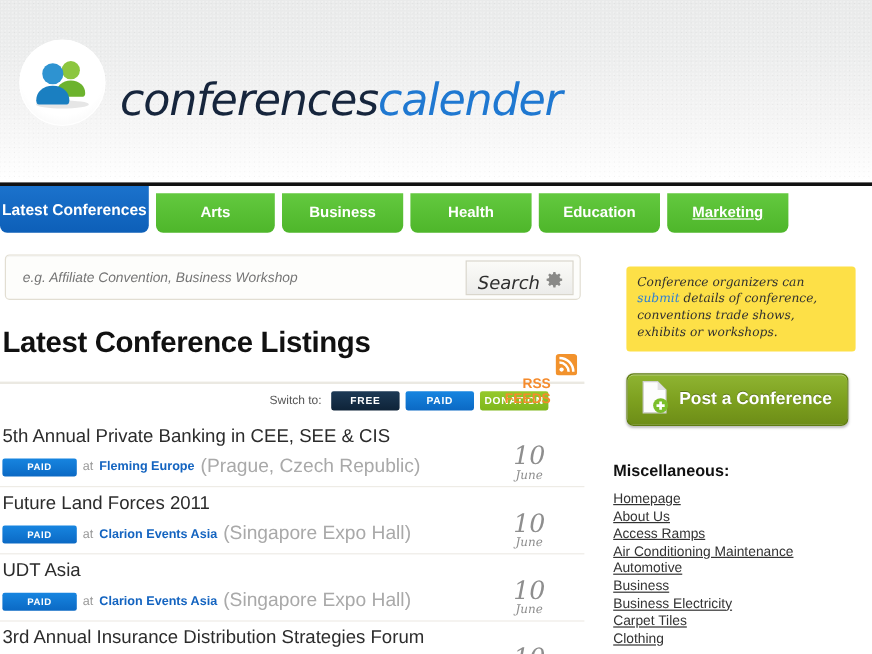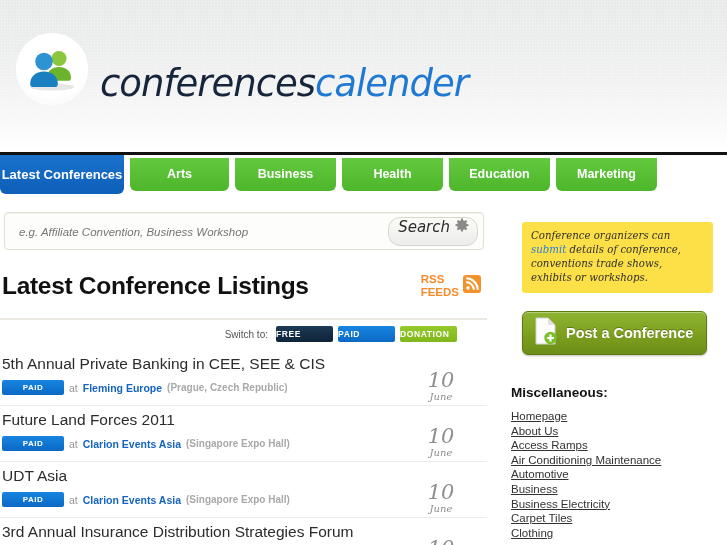--- a/index.html
+++ b/index.html
@@ -33,21 +33,21 @@
   }
   .logo-badge svg{display:block;}
   .logo-text{margin-left:12px;font-size:37px;letter-spacing:-1px;font-style:italic;
     font-family:"DejaVu Sans",sans-serif;white-space:nowrap;line-height:1;margin-top:28px;}
   .logo-text .t1{color:#16253c;font-weight:400;}
   .logo-text .t2{color:#1f78d1;font-weight:400;}
 
   
   .navbar{position:absolute;left:0;top:152px;width:727px;height:42px;background:#fff;}
   .navbar .topline{position:absolute;left:0;top:0;width:727px;height:3px;background:#111;}
-  .tabs{position:absolute;left:0;top:3px;display:flex;gap:6px;align-items:center;}
+  .tabs{position:absolute;left:0;top:3px;display:flex;gap:6px;align-items:flex-end;}
   .tab{
     height:33px;line-height:33px;color:#fff;font-size:12.5px;font-weight:bold;
     text-align:center;border-radius:0 0 6px 6px;white-space:nowrap;
     background:#4cb72c;cursor:pointer;
   }
   .tab.green{background:linear-gradient(180deg,#63c93f 0%,#4eb62a 100%);}
   .tab.active{
     background:linear-gradient(180deg,#1b72cc 0%,#0d5fb8 100%);
     height:39px;line-height:39px;font-size:13px;
   }
@@ -63,55 +63,55 @@
     background:#fdfdfb;border:1px solid #e2ded2;border-radius:4px;
     box-shadow:0 1px 0 rgba(0,0,0,.04) inset;
   }
   .search-input{
     position:absolute;left:12px;top:0;width:370px;height:36px;border:0;outline:0;
     background:transparent;font-size:11.5px;font-style:italic;color:#9b9b93;
     font-family:"Liberation Sans",sans-serif;
   }
   .search-btn{
     position:absolute;right:5px;top:4px;height:27px;padding:0 8px 0 9px;
-    display:flex;align-items:flex-start;gap:5px;
+    display:flex;align-items:flex-end;gap:5px;
     background:linear-gradient(180deg,#fbfbf8 0%,#ececea 100%);
-    border:1px solid #d9d6cc;border-radius:12px;cursor:pointer;
+    border:1px solid #d9d6cc;border-radius:0;cursor:pointer;
   }
   .search-btn .lbl{font-size:15px;font-style:italic;color:#2d2d2d;font-family:"DejaVu Sans",sans-serif;}
 
   
   .title-row{position:relative;margin:22px 0 0 2px;height:44px;}
   .page-title{font-size:24.5px;font-weight:bold;color:#111;letter-spacing:-.3px;
     position:absolute;left:0;top:0;}
   .rss{position:absolute;right:6px;top:1px;display:flex;align-items:center;gap:4px;cursor:pointer;}
-  .rss .txt{font-size:11.5px;color:#f58b2c;font-weight:bold;line-height:13px;text-align:left;}
+  .rss .txt{font-size:11.5px;color:#f58b2c;font-weight:bold;line-height:13px;text-align:right;margin-top:41px;}
   .rule{margin:2px 0 0 0;width:487px;height:2px;background:#ebe9e2;}
 
   
   .switch-row{display:flex;align-items:center;justify-content:flex-end;gap:5px;
     margin:6px 30px 0 0;width:457px;}
   .switch-lbl{font-size:10px;color:#555;margin-right:3px;}
   .sbadge{font-size:8.5px;font-weight:bold;color:#fff;letter-spacing:.6px;
-    padding:3px 0 3px 0;width:57px;text-align:left;border-radius:2px;cursor:pointer;}
+    padding:3px 0 3px 0;width:57px;text-align:center;border-radius:2px;cursor:pointer;}
   .sbadge.free{background:linear-gradient(180deg,#1d3a56 0%,#0e2338 100%);}
   .sbadge.paid{background:linear-gradient(180deg,#1785e0 0%,#0b69c4 100%);}
   .sbadge.donation{background:linear-gradient(180deg,#95c92c 0%,#7fb71c 100%);}
 
   
   .listings{margin-top:8px;width:487px;}
   .listing{position:relative;height:55px;border-bottom:1px solid #eeece6;}
   .l-title{position:absolute;left:2px;top:5px;font-size:15.5px;color:#2c2c2c;white-space:nowrap;}
   .l-meta{position:absolute;left:2px;top:30px;display:flex;align-items:center;gap:5px;white-space:nowrap;}
   .pbadge{font-size:8px;font-weight:bold;color:#fff;letter-spacing:.5px;text-align:center;
     width:62px;padding:3px 0;border-radius:2px;
     background:linear-gradient(180deg,#1785e0 0%,#0b69c4 100%);cursor:pointer;}
   .at{font-size:10.5px;color:#9a9a9a;}
   .org{font-size:10.5px;color:#1464c0;font-weight:bold;cursor:pointer;}
-  .loc{font-size:10px;color:#a9a9a9;font-weight:bold;}
+  .loc{font-size:16px;color:#a9a9a9;}
   .l-date{position:absolute;right:26px;top:20px;text-align:center;width:40px;}
   .l-day{font-size:21px;font-style:italic;color:#8e8e8e;line-height:21px;font-family:"DejaVu Serif",serif;}
   .l-mon{font-size:10px;font-style:italic;color:#8e8e8e;font-family:"DejaVu Serif",serif;}
 
   
   .promo{
     margin:22px 0 0 20px;width:173px;
     background:#fde047;border-radius:3px;padding:7px 9px 8px 9px;
     font-family:"DejaVu Serif",serif;font-style:italic;font-size:10.2px;
     color:#2f2f2f;line-height:14px;
@@ -152,21 +152,21 @@
   </div>
 
   <div class="navbar">
     <div class="topline"></div>
     <div class="tabs" id="tabs">
         <div class="tab active" style="width: 124px;">Latest Conferences</div>
         <div class="tab green" style="width: 99px;">Arts</div>
         <div class="tab green" style="width: 101px;">Business</div>
         <div class="tab green" style="width: 101px;">Health</div>
         <div class="tab green" style="width: 101px;">Education</div>
-        <div class="tab green" style="width: 101px;">Marketing</div>
+        <div class="tab green" style="width: 101px; text-decoration: underline;">Marketing</div>
       </div>
   </div>
 
   <div class="content">
 
     <div class="main">
 
       <div class="searchbox">
         <input class="search-input" type="text" placeholder="e.g. Affiliate Convention, Business Workshop" style="">
         <div class="search-btn">

